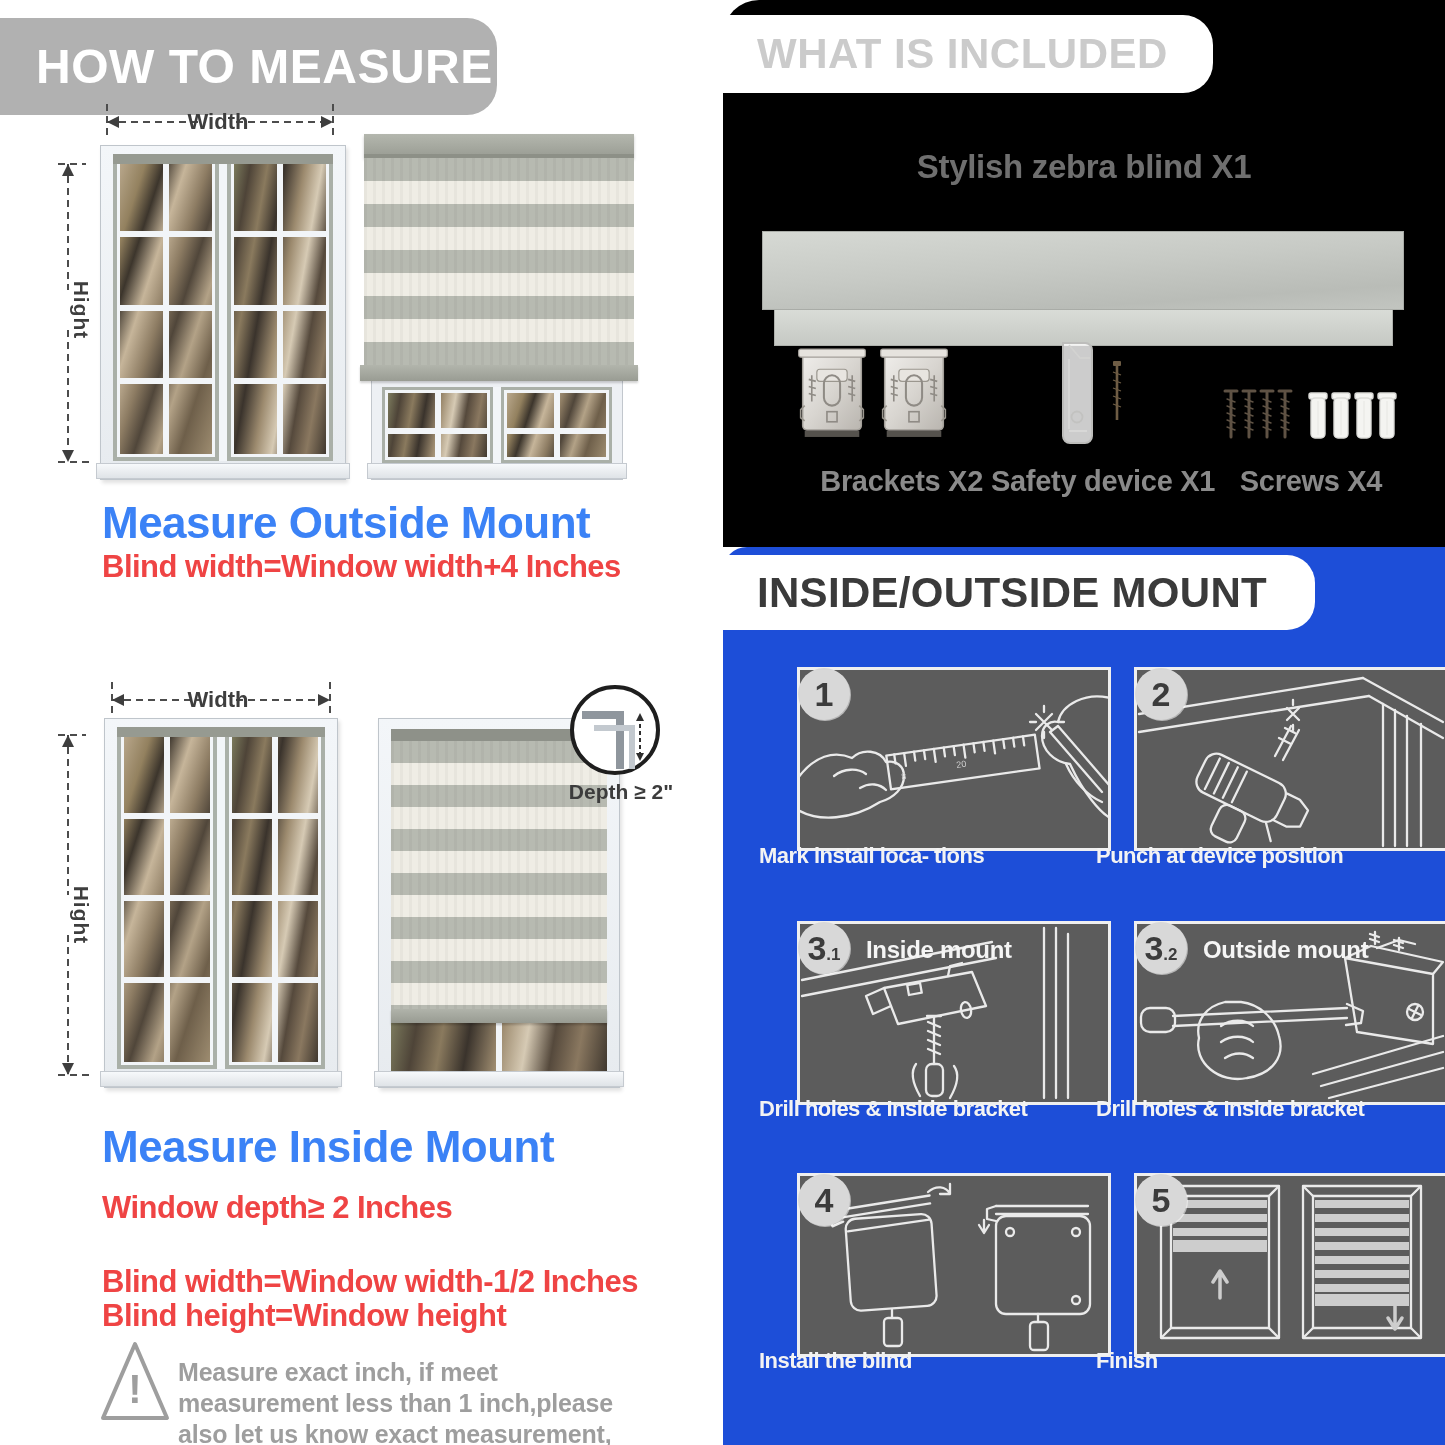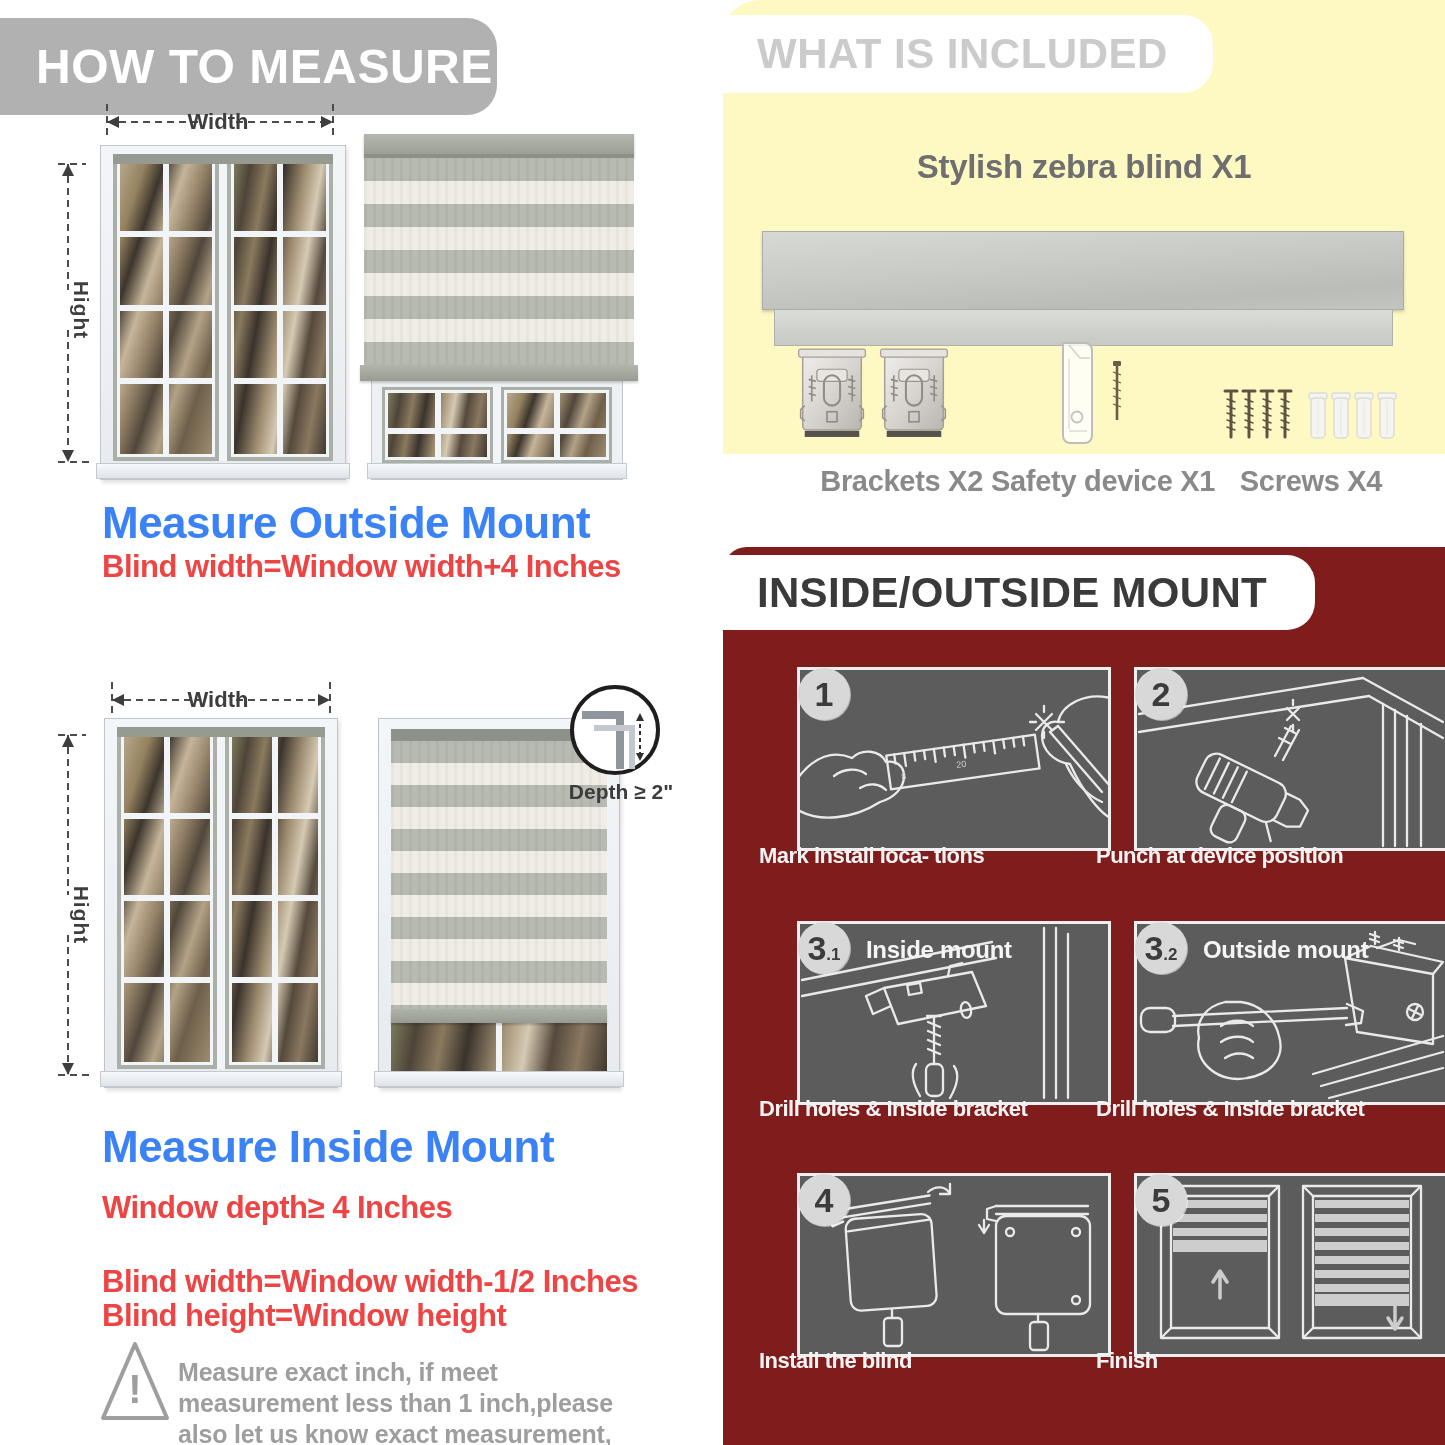--- a/index.html
+++ b/index.html
@@ -42,33 +42,33 @@
 
   
   .stripes{background-image:
       repeating-linear-gradient(90deg, rgba(0,0,0,0.035) 0 3px, rgba(0,0,0,0) 3px 9px),
       repeating-linear-gradient(180deg,#b7bab1 0 23px,#efede5 23px 46px);}
   .stripes-sm{background-image:
       repeating-linear-gradient(90deg, rgba(0,0,0,0.035) 0 3px, rgba(0,0,0,0) 3px 9px),
       repeating-linear-gradient(180deg,#b7bab1 0 22px,#efede5 22px 44px);}
 
   
-  .included{position:absolute;left:723px;top:0;width:722px;height:454px;background:#fef9c3;
+  .included{position:absolute;left:723px;top:0;width:722px;height:547px;background:#000000;
             border-top-left-radius:36px;}
   .product-label{position:absolute;left:0;top:148px;width:100%;text-align:center;
                  font-size:33px;font-weight:700;color:#6f6f6f;letter-spacing:-.3px;}
   .headrail-main{position:absolute;left:39px;top:231px;width:642px;height:79px;
        background:linear-gradient(176deg,#d6d9d4 0%,#c7cac5 45%,#b9bcb7 80%,#c2c5c0 100%);
        border:1px solid #a9aca7;box-sizing:border-box;box-shadow:0 2px 3px rgba(0,0,0,.18);}
   .headrail-lip{position:absolute;left:51px;top:310px;width:619px;height:36px;
        background:linear-gradient(#d9dcd7,#c6c9c4);border:1px solid #aeb1ac;border-top:none;box-sizing:border-box;}
   .acc-label{font-size:29px;font-weight:700;color:#8a8a8a;letter-spacing:-.3px;white-space:nowrap;text-align:center;}
 
   
-  .mount{position:absolute;left:723px;top:547px;width:722px;height:898px;background:#7f1d1d;
+  .mount{position:absolute;left:723px;top:547px;width:722px;height:898px;background:#1d4ed8;
          border-top-left-radius:24px;}
   .panel{position:absolute;width:314px;height:184px;border:3px solid #efefef;background:#5c5c5c;box-sizing:border-box;}
   .p1{left:34px;top:104px}.p2{left:371px;top:104px}
   .p3{left:34px;top:358px}.p4{left:371px;top:358px}
   .p5{left:34px;top:610px}.p6{left:371px;top:610px}
   .badge{position:absolute;left:-2px;top:-2px;width:52px;height:52px;border-radius:50%;
          background:#d8d8d8;display:flex;align-items:center;justify-content:center;z-index:3;
          box-shadow:1px 1px 0 rgba(255,255,255,.55);}
   .badge .bn{font-size:34px;font-weight:700;color:#3c3c3c;line-height:1;}
   .badge .bs{font-size:17px;font-weight:700;color:#3c3c3c;align-self:flex-end;margin-bottom:9px;}
@@ -220,21 +220,21 @@
       <circle cx="47" cy="47" r="43" fill="#ffffff" stroke="#1e1e1e" stroke-width="4"></circle>
       <path d="M14,32 H52 V86" fill="none" stroke="#8f969d" stroke-width="8"></path>
       <path d="M26,45 H64 V86" fill="none" stroke="#c3c9cf" stroke-width="6"></path>
       <path d="M72,34 V74" fill="none" stroke="#2e2e2e" stroke-width="2" stroke-dasharray="4 3"></path>
       <polygon points="72,30 68,38 76,38" fill="#2e2e2e"></polygon>
       <polygon points="72,78 68,70 76,70" fill="#2e2e2e"></polygon>
     </svg>
     <div class="depth-label">Depth ≥ 2"</div>
 
     <div class="heading" style="left:102px;top:1122px;">Measure Inside Mount</div>
-    <div class="subline" style="left:102px;top:1190px;">Window depth≥ 4 Inches</div>
+    <div class="subline" style="left:102px;top:1190px;">Window depth≥ 2 Inches</div>
     <div class="subline" style="left:102px;top:1264px;text-align:right;">Blind width=Window width-1/2 Inches</div>
     <div class="subline" style="left:102px;top:1298px;">Blind height=Window height</div>
 
     <svg class="abs" style="left:99px;top:1337px;" width="72" height="88" viewBox="0 0 72 88">
       <polygon points="36,7 68,81 4,81" fill="none" stroke="#9e9e9e" stroke-width="4" stroke-linejoin="round"></polygon>
       <text x="36" y="66" text-anchor="middle" font-size="40" font-weight="700" fill="#9e9e9e">!</text>
     </svg>
     <p class="warn-text">Measure exact inch, if meet measurement less than 1 inch,please also let us know exact measurement, please do not leave it</p>
   </section>
 

